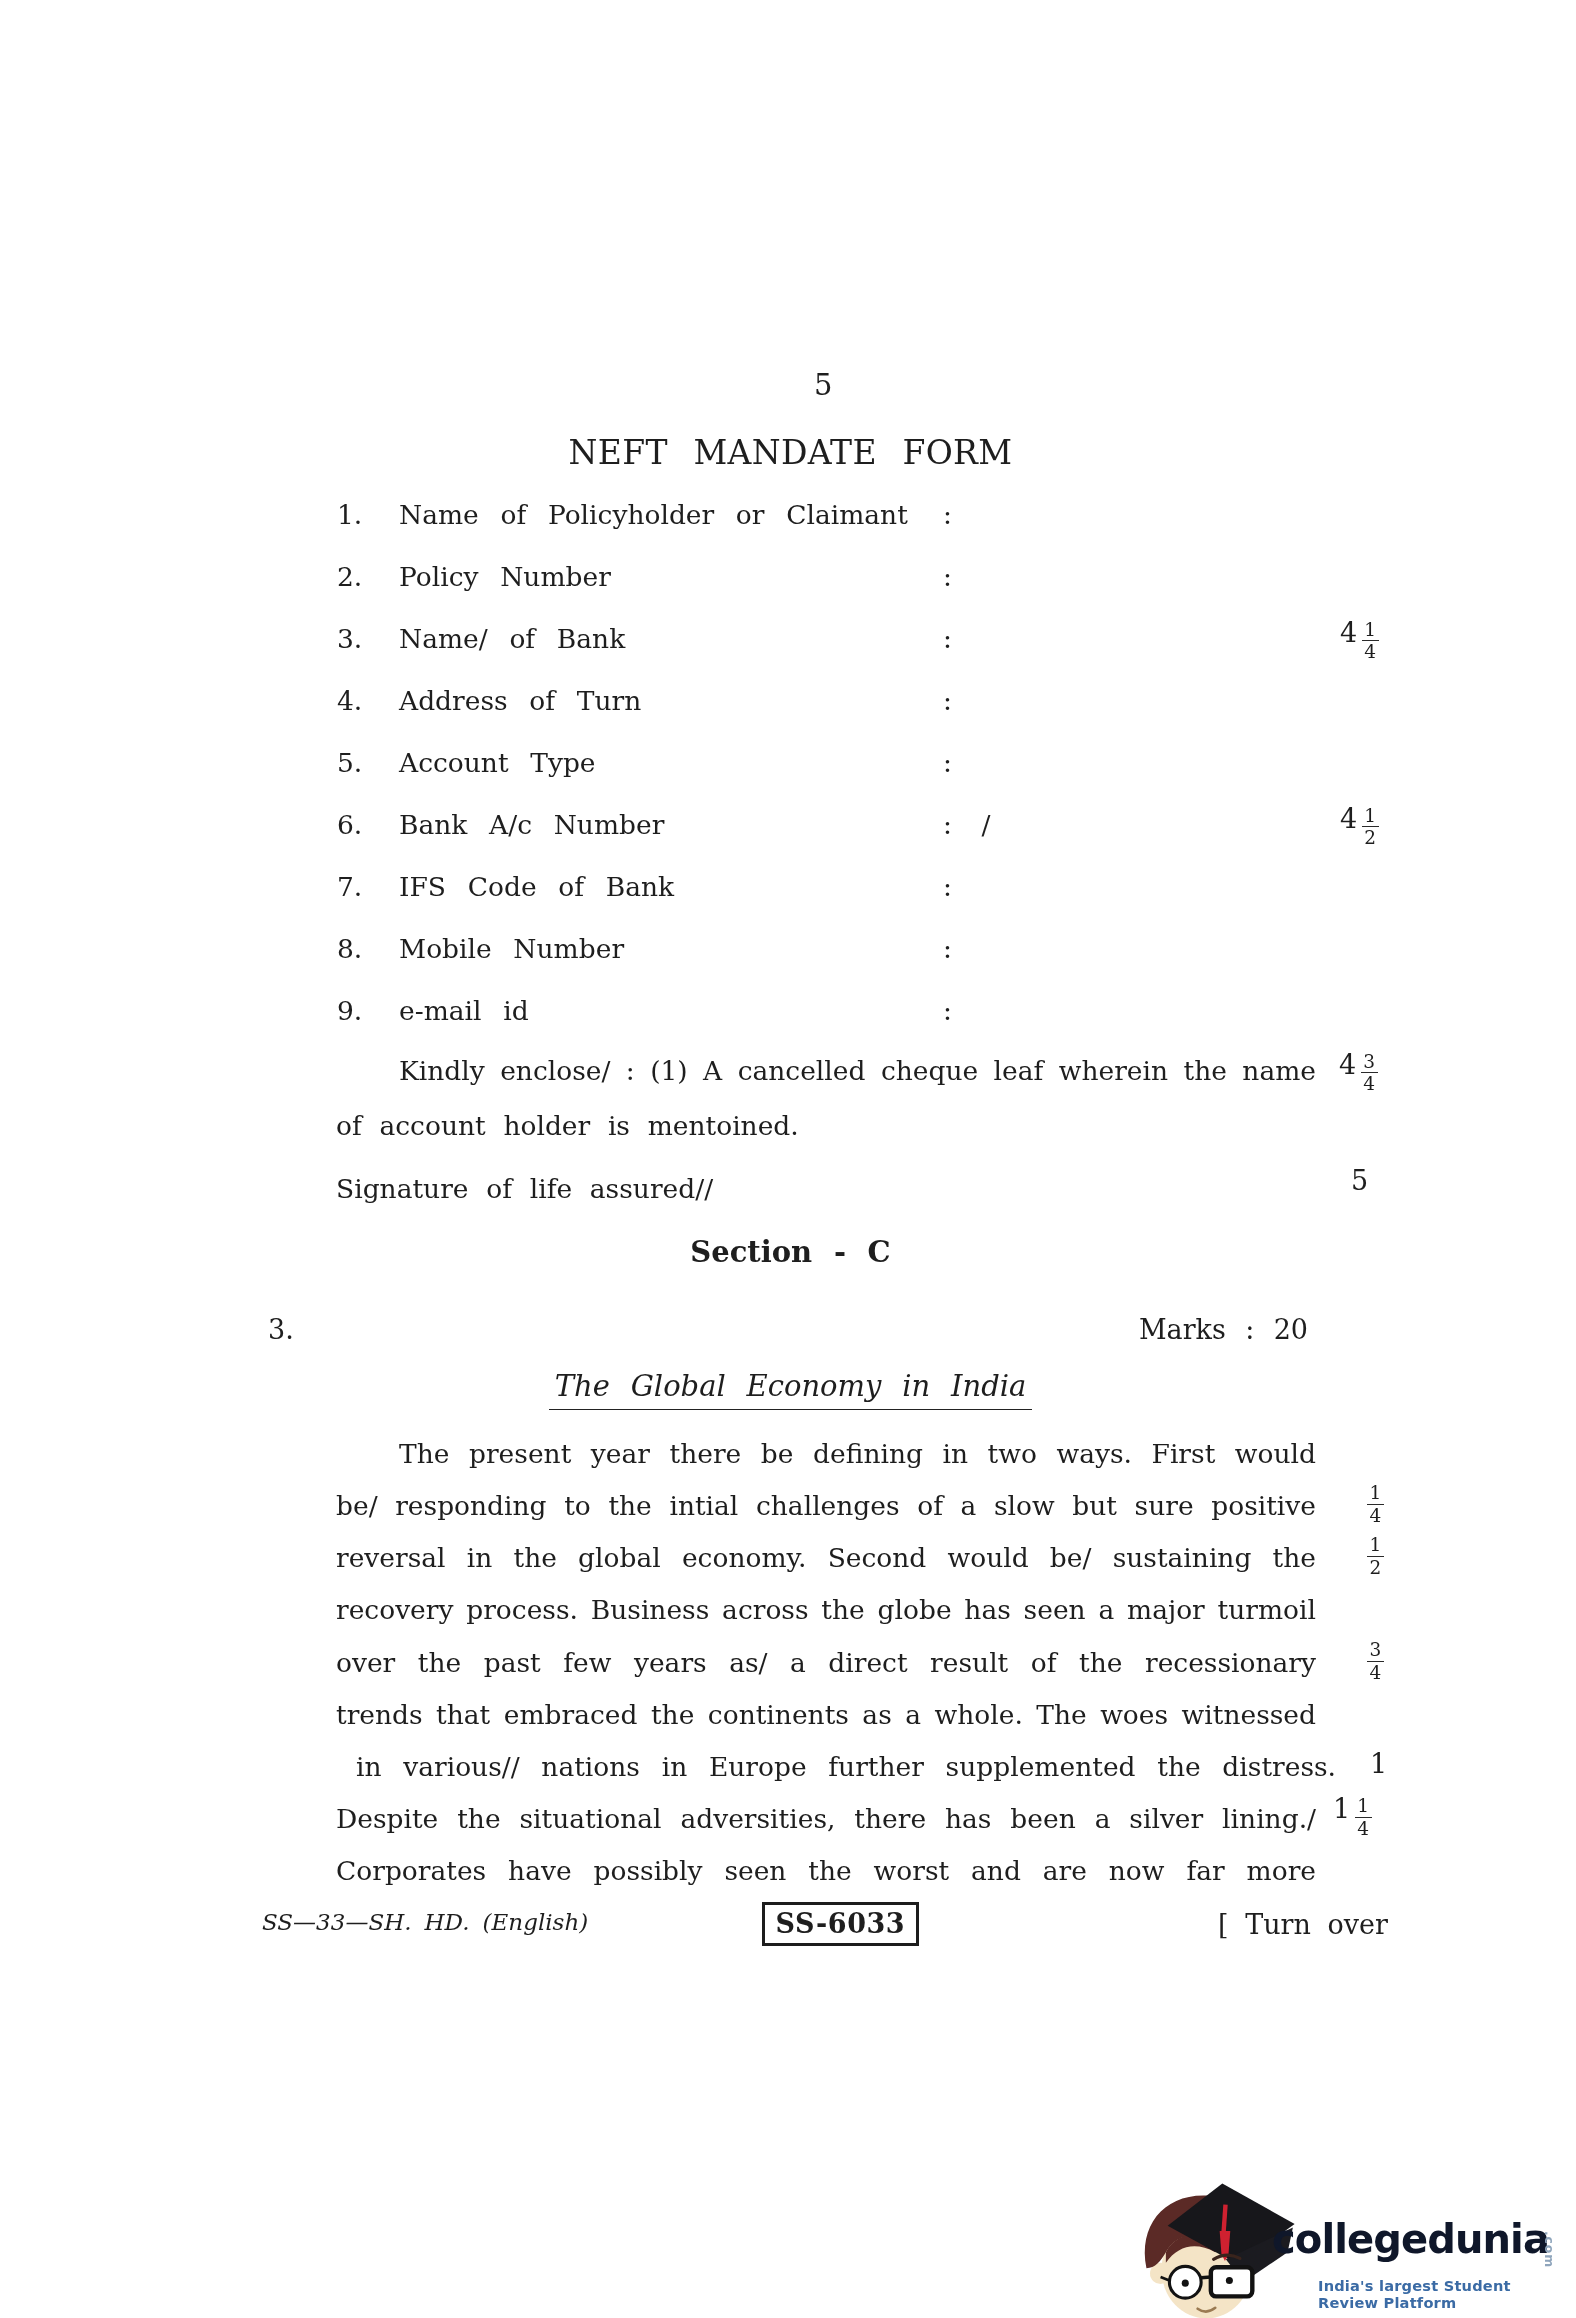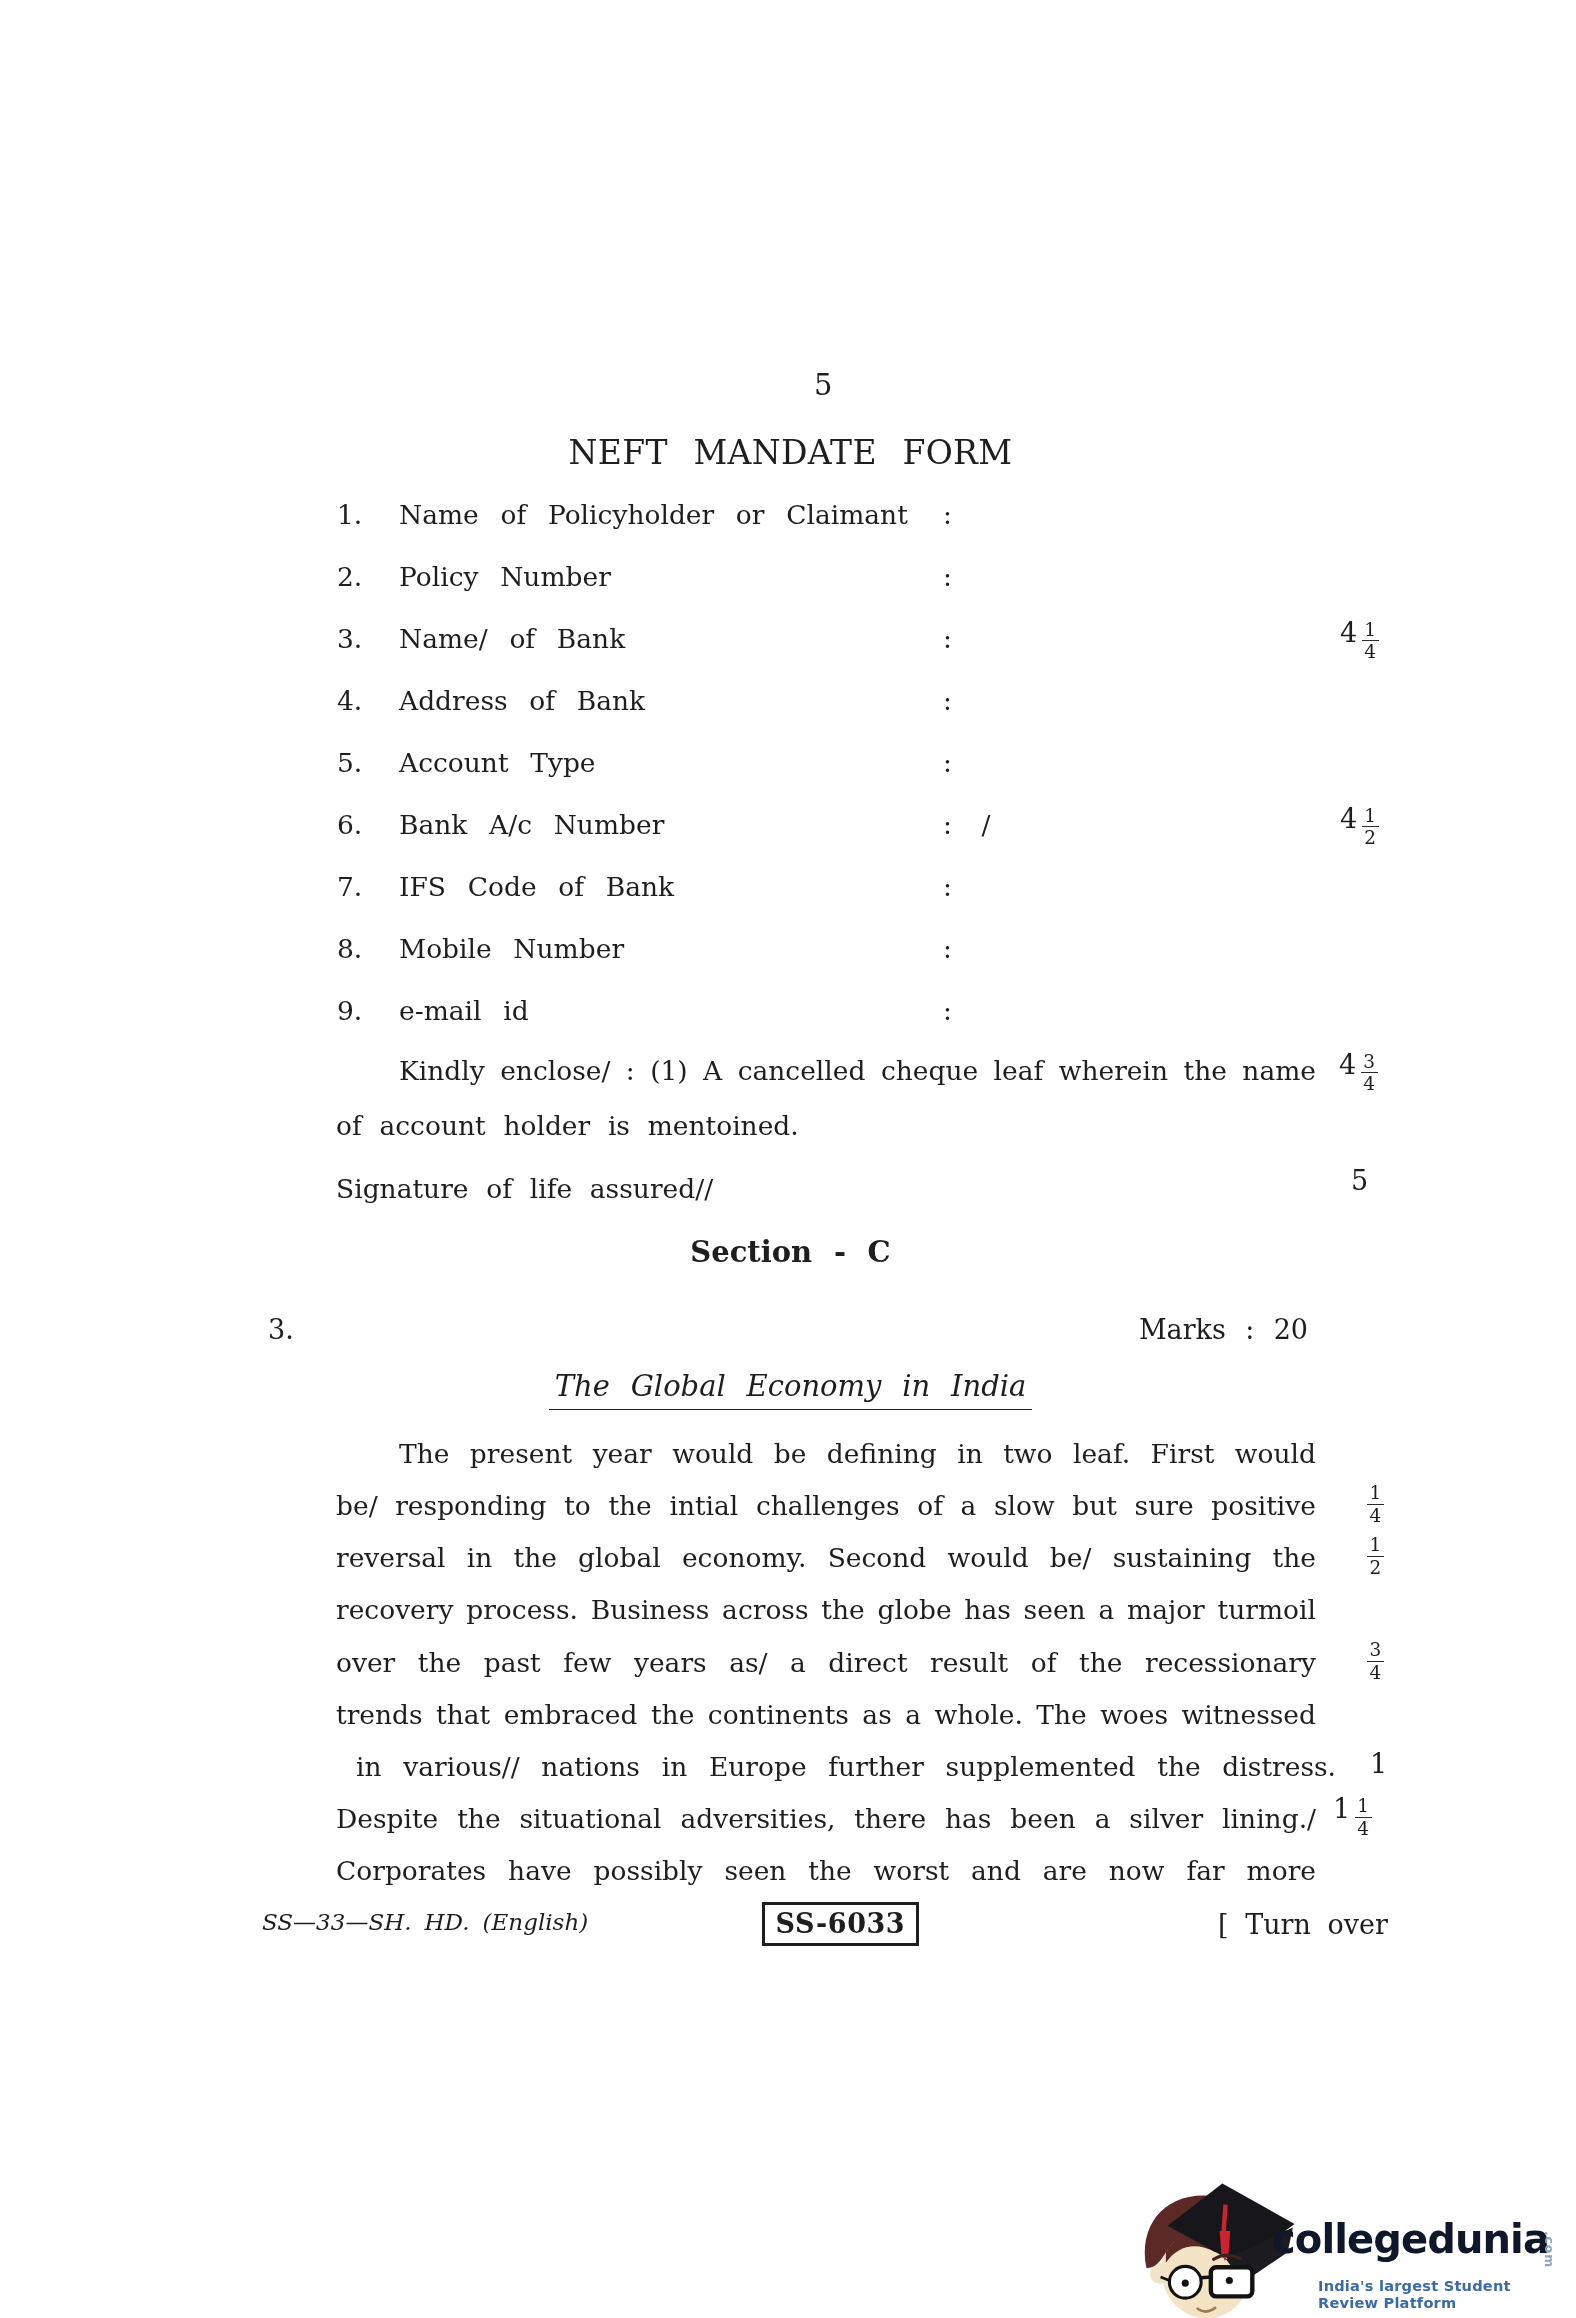--- a/index.html
+++ b/index.html
@@ -70,21 +70,21 @@
         <span class="frac fmark" style="top: -5.3px;">
           <span class="whole">4</span>
           <span class="stack">
             <span class="n">1</span>
             <span class="d">4</span>
           </span>
         </span>
       </div>
       <div class="form-row" style="top: 686px;">
         <span class="fnum">4.</span>
-        <span class="flabel">Address of Bank</span>
+        <span class="flabel">Address of Turn</span>
         <span class="fsep">:</span>
       </div>
       <div class="form-row" style="top: 748px;">
         <span class="fnum">5.</span>
         <span class="flabel">Account Type</span>
         <span class="fsep">:</span>
       </div>
       <div class="form-row" style="top: 810px;">
         <span class="fnum">6.</span>
         <span class="flabel">Bank A/c Number</span>
@@ -132,21 +132,21 @@
   <div class="abs section-head" style="top:1236px;">Section - C</div>
   <div class="abs" style="left:268px;top:1314px;font-size:27px;">3.</div>
   <div class="abs marksline" style="right:268px;top:1314px;">Marks : 20</div>
 
   <div class="abs passage-title-wrap" style="top:1370px;font-style:italic;">
     <span>The Global Economy in India</span>
   </div>
 
   <div id="passage-lines">
       <div class="jline" style="top: 1439px;">
-        <div class="ptext" style="left: 399px; width: 917px;">The present year would be defining in two leaf. First would</div>
+        <div class="ptext" style="left: 399px; width: 917px;">The present year there be defining in two ways. First would</div>
       </div>
       <div class="jline" style="top: 1491px;">
         <div class="ptext" style="left: 336px; width: 980px;">be/ responding to the intial challenges of a slow but sure positive</div>
         <span class="frac pmark" style="left: 1367px; top: -8.8px;">
           <span class="stack">
             <span class="n">1</span>
             <span class="d">4</span>
           </span>
         </span>
       </div>

